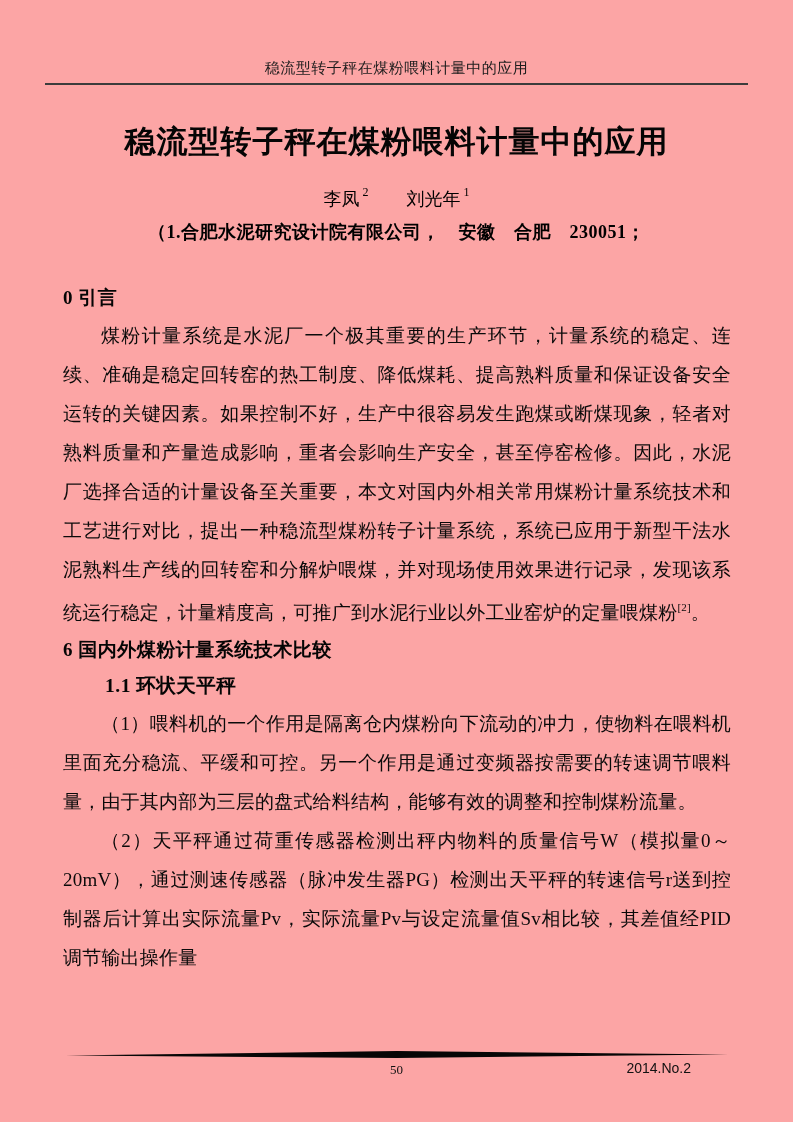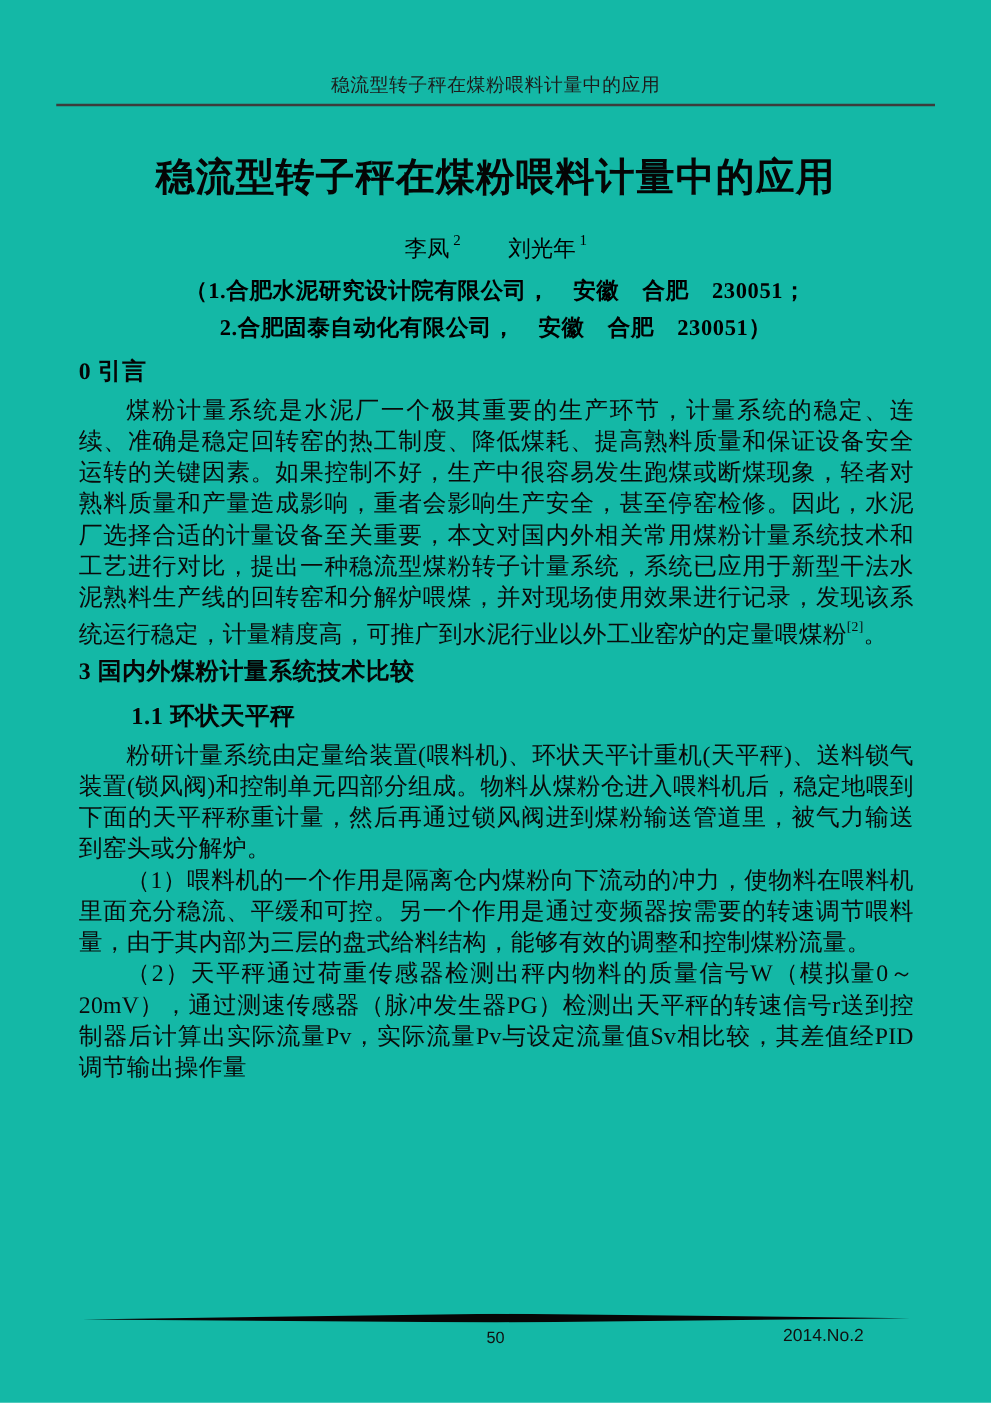--- a/index.html
+++ b/index.html
@@ -6,21 +6,21 @@
   html, body { margin: 0; padding: 0; }
   body {
     width: 793px; height: 1122px;
     background: #ffffff;
     color: #000;
     font-family: "Liberation Serif", "DejaVu Serif", serif;
   }
   .page {
     position: relative;
     width: 793px; height: 1122px;
-    background: #14b8a6;
+    background: #fca5a5;
     overflow: hidden;
   }
   .running-head {
     position: absolute; top: 59px; left: 0; right: 0;
     text-align: center;
     font-size: 15px;
     letter-spacing: 0.5px;
     color: #1c1c1c;
   }
   .head-rule {
@@ -61,36 +61,36 @@
     font-size: 19px;
     line-height: 36px;
     font-weight: 700;
     color: #050505;
     letter-spacing: 0.5px;
   }
   .content h3 { font-size: 19.5px; margin-left: 42px; }
   .content p {
     margin: 0;
     font-size: 19px;
-    line-height: 25px;
+    line-height: 39px;
     text-indent: 2em;
     text-align: justify;
     letter-spacing: 0.2px;
     color: #0a0a0a;
   }
   .content p sup.ref { font-size: 11px; position: relative; top: -1px; }
   .foot-rule {
     position: absolute; top: 1051px; left: 66px;
     display: block;
   }
   .page-number {
     position: absolute; top: 1062px; left: 0; right: 0;
     text-align: center;
     font-size: 13px;
-    font-family: Liberation Sans, sans-serif;
+    font-family: Liberation Serif, serif;
     color: #111;
   }
   .issue {
     position: absolute; top: 1060px; right: 102px;
     font-size: 14px;
     font-family: "Liberation Sans", "DejaVu Sans", sans-serif;
     color: #111;
   }
 </style>
 </head>
@@ -103,34 +103,32 @@
   <div class="head-rule"></div>
 
   <h1 class="title">稳流型转子秤在煤粉喂料计量中的应用</h1>
 
   <div class="authors">
     <span class="author"><span>李凤</span><sup>2</sup></span><span class="author author-gap"><span>刘光年</span><sup>1</sup></span>
   </div>
 
   <div class="affils">
     <div>（1.合肥水泥研究设计院有限公司，　安徽　合肥　230051；</div>
-    <div>2.合肥固泰自动化有限公司，　安徽　合肥　230051）</div>
   </div>
 
   <div class="content">
 
     <h2>0 引言</h2>
 
     <p><span>煤粉计量系统是水泥厂一个极其重要的生产环节，计量系统的稳定、连续、准确是稳定回转窑的热工制度、降低煤耗、提高熟料质量和保证设备安全运转的关键因素。如果控制不好，生产中很容易发生跑煤或断煤现象，轻者对熟料质量和产量造成影响，重者会影响生产安全，甚至停窑检修。因此，水泥厂选择合适的计量设备至关重要，本文对国内外相关常用煤粉计量系统技术和工艺进行对比，提出一种稳流型煤粉转子计量系统，系统已应用于新型干法水泥熟料生产线的回转窑和分解炉喂煤，并对现场使用效果进行记录，发现该系统运行稳定，计量精度高，可推广到水泥行业以外工业窑炉的定量喂煤粉</span><sup class="ref">[2]</sup><span>。</span></p>
 
-    <h2>3 国内外煤粉计量系统技术比较</h2>
+    <h2>6 国内外煤粉计量系统技术比较</h2>
 
     <h3>1.1 环状天平秤</h3>
 
-    <p>粉研计量系统由定量给装置(喂料机)、环状天平计重机(天平秤)、送料锁气装置(锁风阀)和控制单元四部分组成。物料从煤粉仓进入喂料机后，稳定地喂到下面的天平秤称重计量，然后再通过锁风阀进到煤粉输送管道里，被气力输送到窑头或分解炉。</p>
 
     <p>（1）喂料机的一个作用是隔离仓内煤粉向下流动的冲力，使物料在喂料机里面充分稳流、平缓和可控。另一个作用是通过变频器按需要的转速调节喂料量，由于其内部为三层的盘式给料结构，能够有效的调整和控制煤粉流量。</p>
 
     <p>（2）天平秤通过荷重传感器检测出秤内物料的质量信号W（模拟量0～20mV），通过测速传感器（脉冲发生器PG）检测出天平秤的转速信号r送到控制器后计算出实际流量Pv，实际流量Pv与设定流量值Sv相比较，其差值经PID调节输出操作量</p>
 
   </div>
 
   <svg class="foot-rule" width="662" height="7" viewBox="0 0 662 7" aria-hidden="true">
     <polygon points="0,4.5 331,0 662,3.5 331,7" fill="#060606"></polygon>
   </svg>

